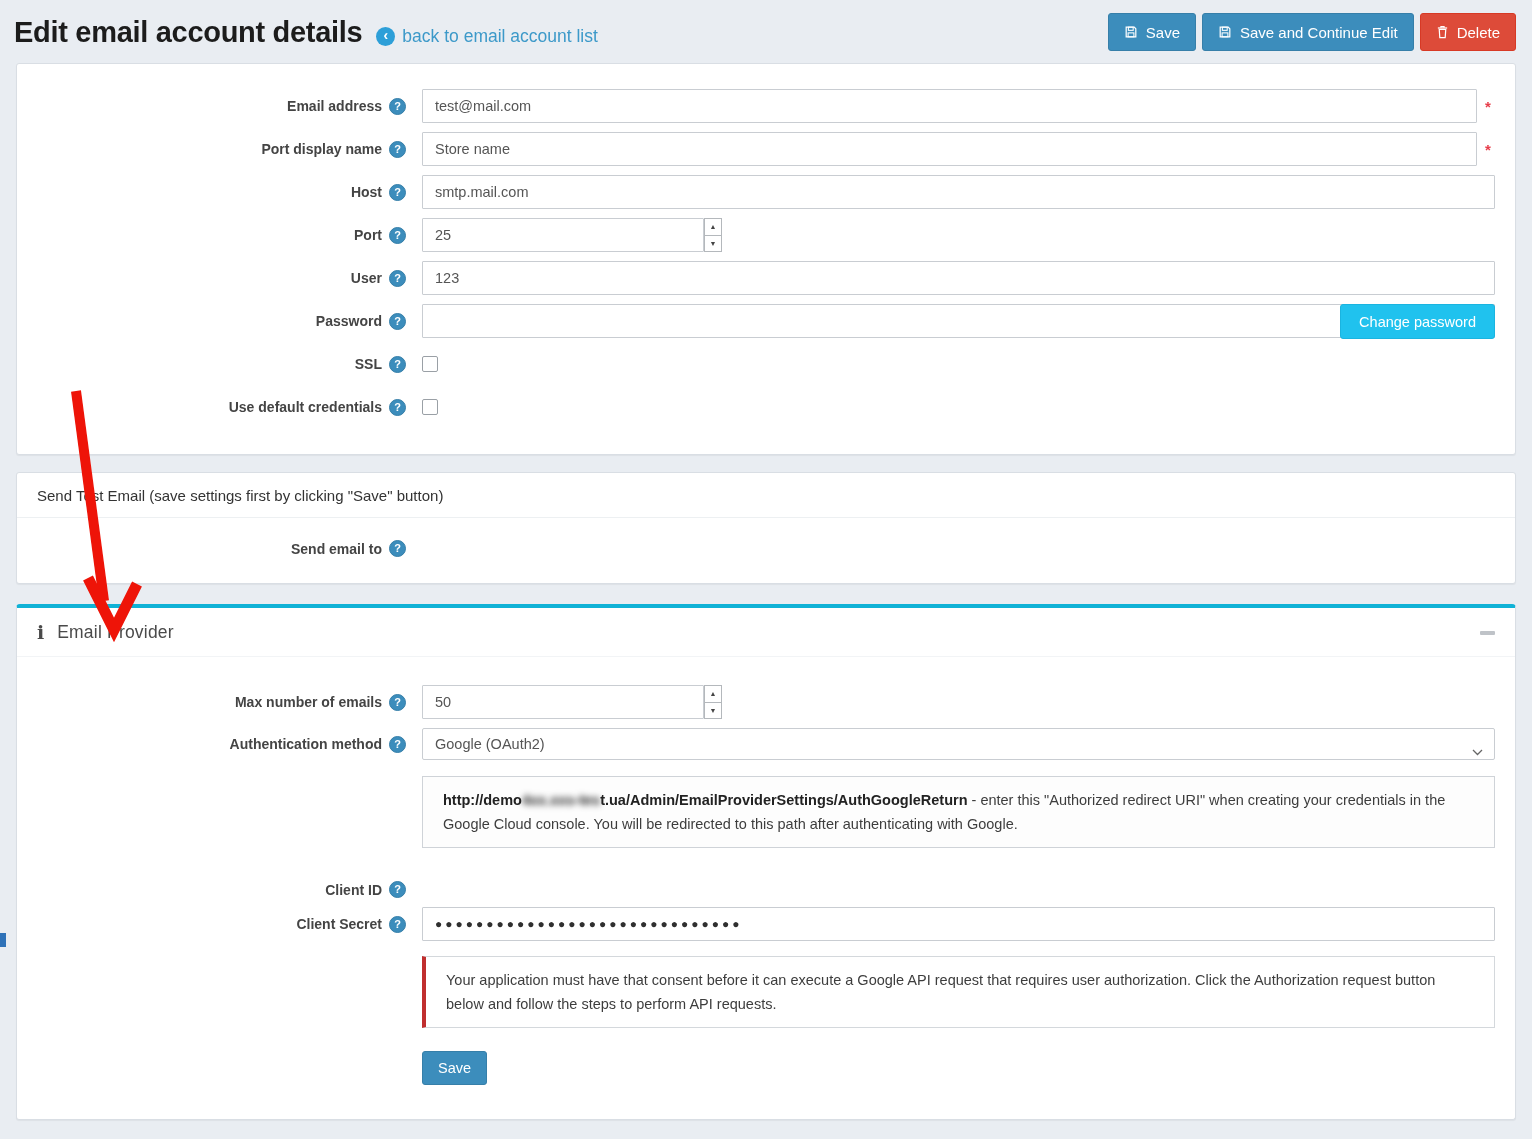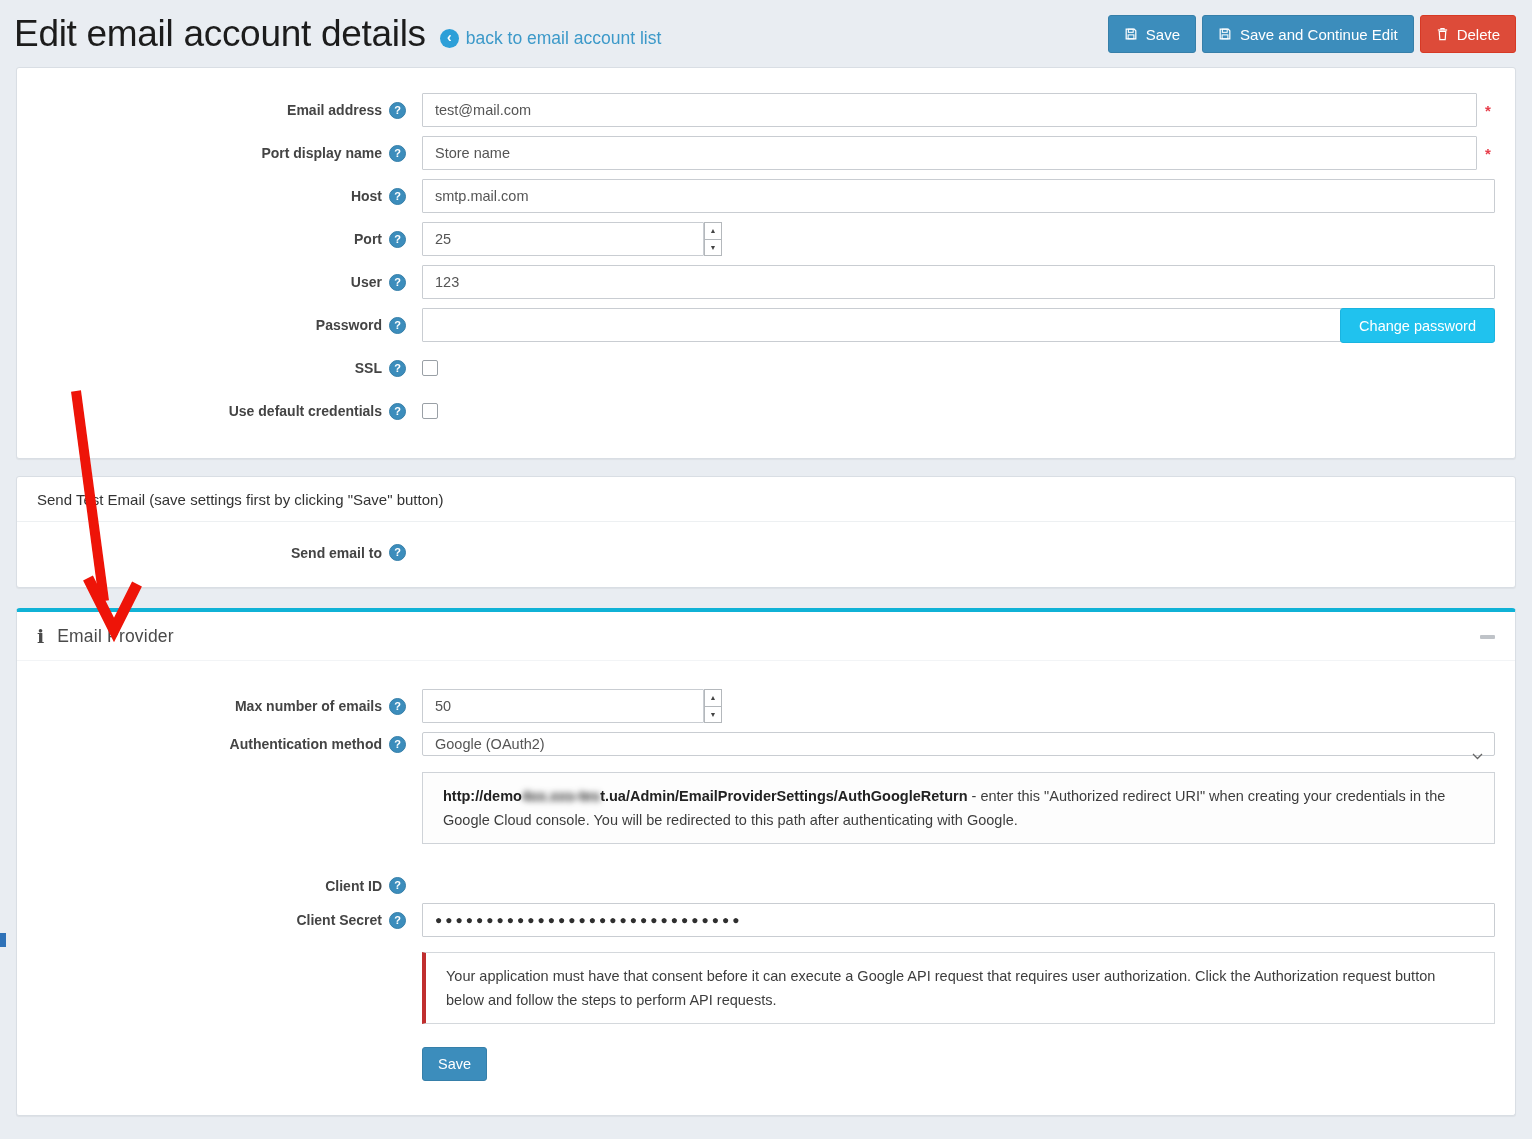--- a/index.html
+++ b/index.html
@@ -10,21 +10,21 @@
     color:#333;
     position:relative;
     overflow:hidden;
   }
   
   .page-header {
     display:flex; align-items:center;
     padding:13px 16px 10px 14px;
   }
   .page-title {
-    font-size:37px; font-weight:400; color:#1c1c1c; letter-spacing:-0.3px;
+    font-size:29px; font-weight:700; color:#1c1c1c; letter-spacing:-0.3px;
   }
   .back-wrap { display:flex; align-items:center; margin-left:14px; margin-top:8px; }
   .back-circle {
     width:19px; height:19px; border-radius:50%;
     background:#2d9fd8; color:#fff; font-weight:700; font-size:14px;
     display:inline-flex; align-items:center; justify-content:center;
     line-height:1; padding-bottom:2px;
   }
   .back-link {
     margin-left:7px; color:#3c99c9; font-size:17.5px; text-decoration:none;
@@ -124,21 +124,21 @@
     position:absolute; right:0; top:0; height:35px; padding:0 18px;
     font-size:14.5px;
   }
 
   .send-row .txt-input { width:auto; flex:1; }
   .send-btn { width:129px; height:36px; border-radius:3px; margin-left:2px; flex:0 0 129px; }
 
   
   .select-wrap { position:relative; width:100%; }
   .select-input {
-    width:100%; height:24px; border:1px solid #c9cdd2; border-radius:2px;
+    width:100%; height:32px; border:1px solid #c9cdd2; border-radius:2px;
     background:#fff; font-family:inherit; font-size:14.5px; color:#555;
     padding:0 12px; appearance:none; -webkit-appearance:none; outline:none;
   }
   .select-chevron { position:absolute; right:12px; top:14px; pointer-events:none; }
 
   
   .note-box {
     border:1px solid #cfd3d8; background:#fdfdfd;
     padding:11px 20px; font-size:14.5px; color:#3d3d3d; line-height:24px;
     margin:7px 0 24px 0; width:100%;

